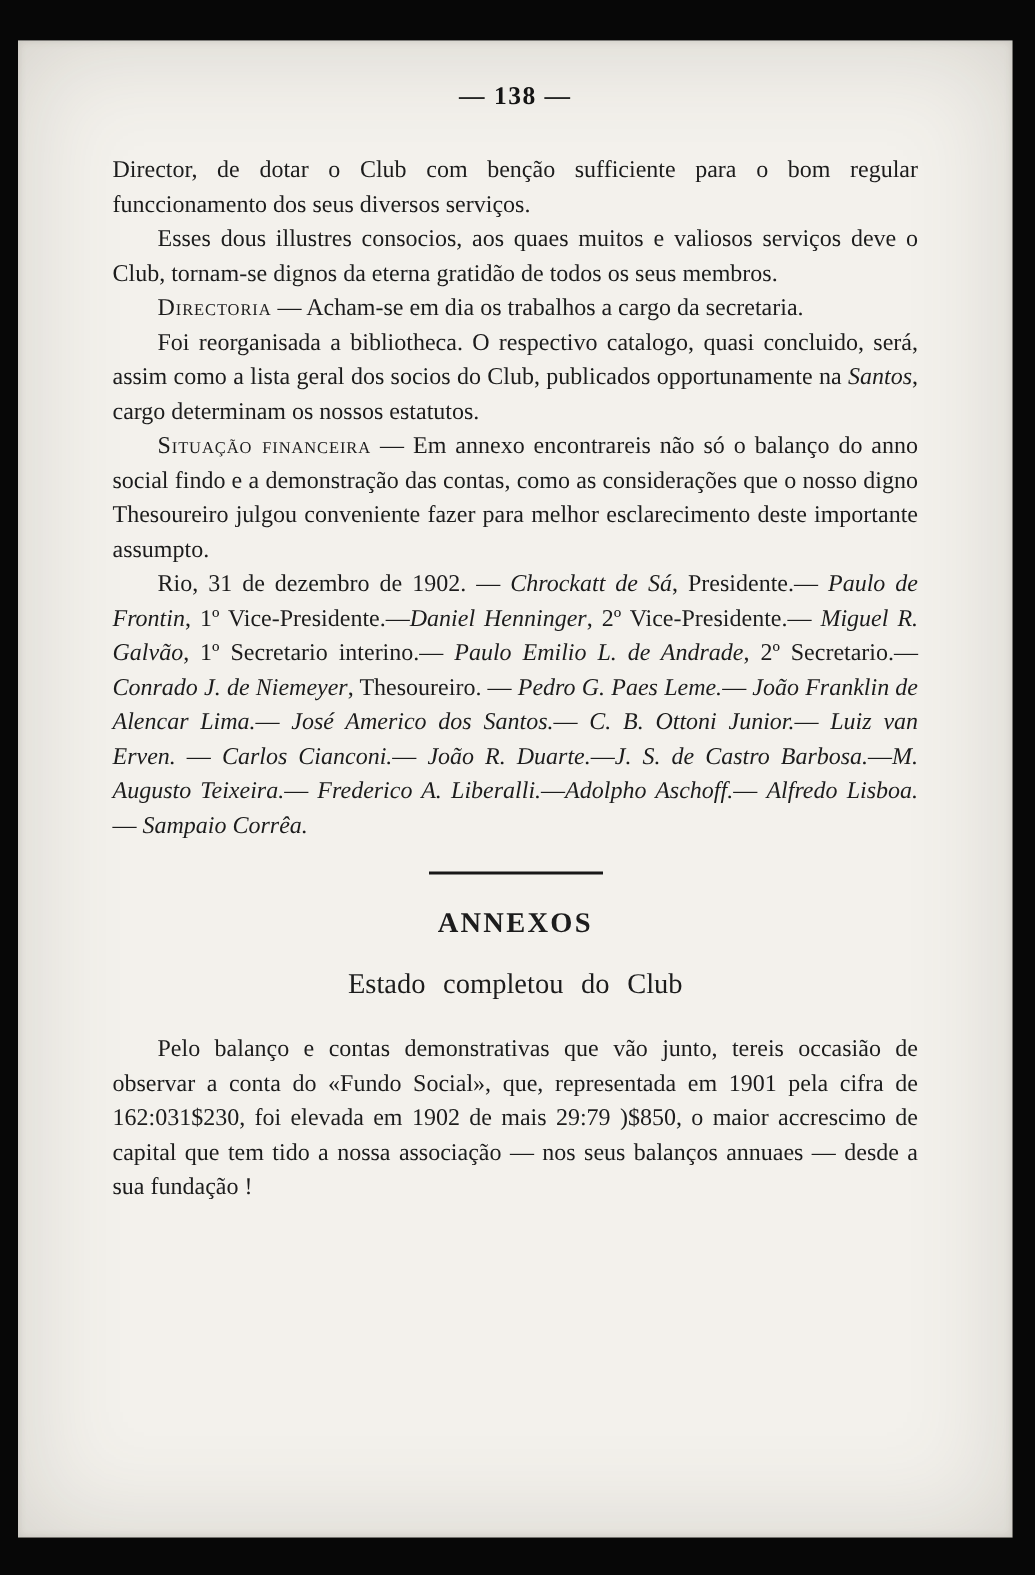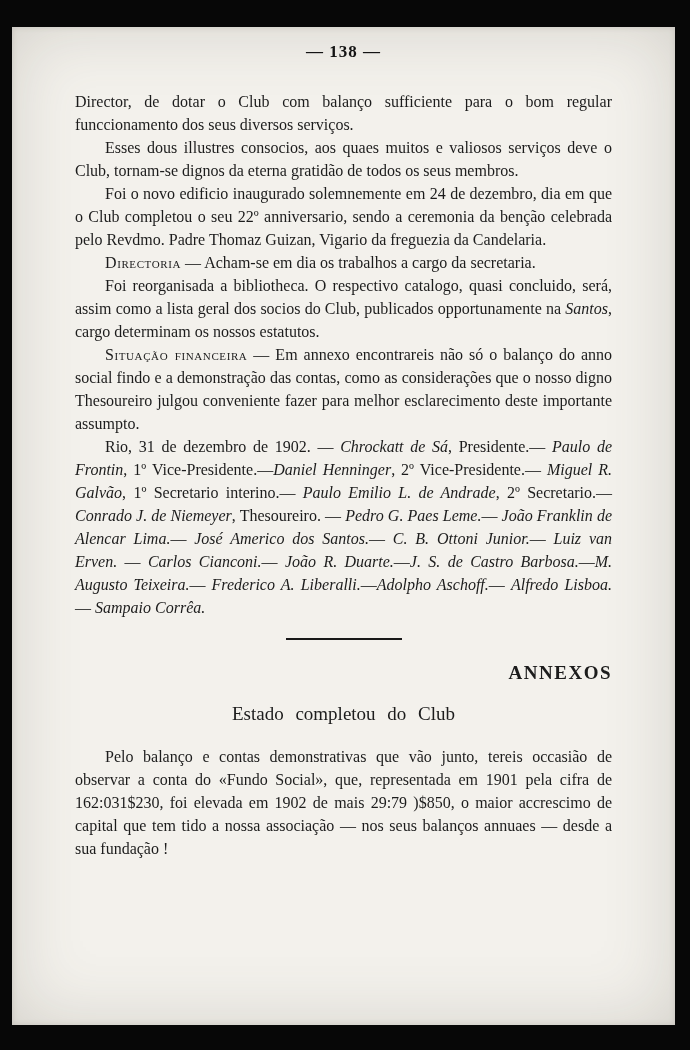--- a/index.html
+++ b/index.html
@@ -10,21 +10,21 @@
     position: relative;
     overflow: hidden;
     font-family: "Liberation Serif", "DejaVu Serif", serif;
   }
   .page {
     position: absolute;
     top: 27px; left: 12px; right: 15px; bottom: 25px;
     background: #f3f1ec;
     color: #1c1c1c;
     box-shadow: inset 0 0 70px rgba(90,85,70,.20), inset 0 0 6px rgba(60,55,45,.15);
-    padding-top: 13px;
+    padding-top: 25px;
   }
   .page-number {
     text-align: center;
     font-size: 17px;
     font-weight: bold;
     letter-spacing: 1px;
     color: #141414;
     line-height: 23px;
   }
   .content {
@@ -37,44 +37,43 @@
   p.para { margin: 0; }
   p.indent { text-indent: 30px; }
   .sc { font-variant: small-caps; letter-spacing: .6px; }
   .i { font-style: italic; }
   .rule {
     width: 116px; height: 2px;
     background: #181818;
     margin: 19px auto 21px;
   }
   .h1 {
-    text-align: right;
+    text-align: center;
     font-weight: bold;
     font-size: 19px;
     letter-spacing: 1.5px;
     margin: 0 0 17px;
     line-height: 24px;
   }
   .h2 {
     text-align: center;
     font-size: 19px;
     word-spacing: 7px;
     margin: 0 0 19px;
     line-height: 24px;
   }
 </style>
 </head>
 <body>
 
 <div class="page">
   <div class="page-number">— 138 —</div>
   <div class="content">
-      <p class="para"><span>Director, de dotar o Club com balanço sufficiente para o bom regular funccionamento dos seus diversos serviços.</span></p>
+      <p class="para"><span>Director, de dotar o Club com benção sufficiente para o bom regular funccionamento dos seus diversos serviços.</span></p>
       <p class="para indent"><span>Esses dous illustres consocios, aos quaes muitos e valiosos serviços deve o Club, tornam-se dignos da eterna gratidão de todos os seus membros.</span></p>
-      <p class="para indent"><span>Foi o novo edificio inaugurado solemnemente em 24 de dezembro, dia em que o Club completou o seu 22º anniversario, sendo a ceremonia da benção celebrada pelo Revdmo. Padre Thomaz Guizan, Vigario da freguezia da Candelaria.</span></p>
       <p class="para indent"><span class="sc">Directoria</span><span> — Acham-se em dia os trabalhos a cargo da secretaria.</span></p>
       <p class="para indent"><span>Foi reorganisada a bibliotheca. O respectivo catalogo, quasi concluido, será, assim como a lista geral dos socios do Club, publicados opportunamente na </span><span class="i">Santos</span><span>, cargo determinam os nossos estatutos.</span></p>
       <p class="para indent"><span class="sc">Situação financeira</span><span> — Em annexo encontrareis não só o balanço do anno social findo e a demonstração das contas, como as considerações que o nosso digno Thesoureiro julgou conveniente fazer para melhor esclarecimento deste importante assumpto.</span></p>
       <p class="para indent"><span>Rio, 31 de dezembro de 1902. — </span><span class="i">Chrockatt de Sá</span><span>, Presidente.— </span><span class="i">Paulo de Frontin</span><span>, 1º Vice-Presidente.—</span><span class="i">Daniel Henninger</span><span>, 2º Vice-Presidente.— </span><span class="i">Miguel R. Galvão</span><span>, 1º Secretario interino.— </span><span class="i">Paulo Emilio L. de Andrade</span><span>, 2º Secretario.— </span><span class="i">Conrado J. de Niemeyer</span><span>, Thesoureiro. — </span><span class="i">Pedro G. Paes Leme.</span><span>— </span><span class="i">João Franklin de Alencar Lima.</span><span>— </span><span class="i">José Americo dos Santos.</span><span>— </span><span class="i">C. B. Ottoni Junior.</span><span>— </span><span class="i">Luiz van Erven.</span><span> — </span><span class="i">Carlos Cianconi.</span><span>— </span><span class="i">João R. Duarte.</span><span>—</span><span class="i">J. S. de Castro Barbosa.</span><span>—</span><span class="i">M. Augusto Teixeira.</span><span>— </span><span class="i">Frederico A. Liberalli.</span><span>—</span><span class="i">Adolpho Aschoff.</span><span>— </span><span class="i">Alfredo Lisboa.</span><span>— </span><span class="i">Sampaio Corrêa.</span></p>
       <div class="rule"></div>
       <div class="h1">ANNEXOS</div>
       <div class="h2">Estado completou do Club</div>
       <p class="para indent"><span>Pelo balanço e contas demonstrativas que vão junto, tereis occasião de observar a conta do «Fundo Social», que, representada em 1901 pela cifra de 162:031$230, foi elevada em 1902 de mais 29:79 )$850, o maior accrescimo de capital que tem tido a nossa associação — nos seus balanços annuaes — desde a sua fundação !</span></p>
     </div>
 </div>

